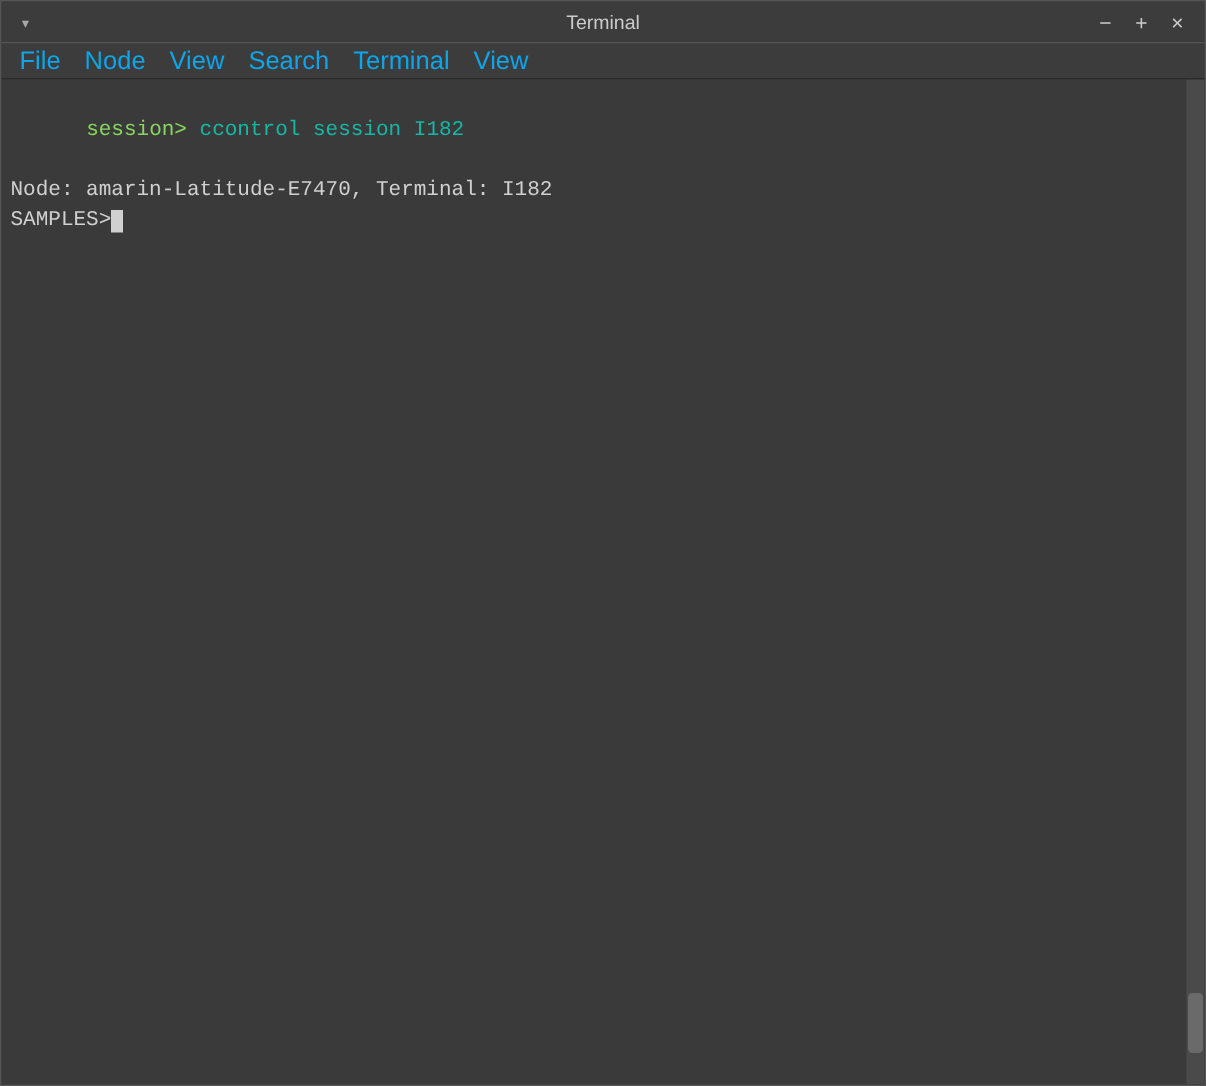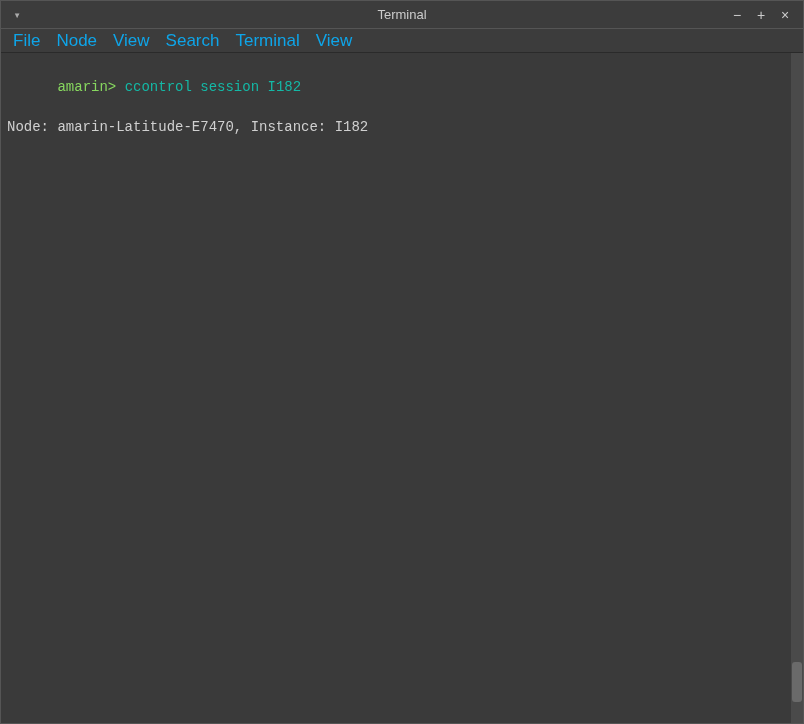--- a/index.html
+++ b/index.html
@@ -189,20 +189,23 @@
     <div class="menu-item">File</div>
     <div class="menu-item">Node</div>
     <div class="menu-item">View</div>
     <div class="menu-item">Search</div>
     <div class="menu-item">Terminal</div>
     <div class="menu-item">View</div>
   </div>
 
   <div class="terminal-area">
     <div class="terminal-line">
-      <span class="prompt-user">amarin</span><span class="prompt-user">&gt;</span><span class="prompt-command"> ccontrol session I182</span>
-    </div>
-    <div class="terminal-line output-line">Node: amarin-Latitude-E7470, Instance: I182</div>
+      <span class="prompt-user">session</span><span class="prompt-user">&gt;</span><span class="prompt-command"> ccontrol session I182</span>
+    </div>
+    <div class="terminal-line output-line">Node: amarin-Latitude-E7470, Terminal: I182</div>
+    <div class="terminal-line prompt-line">
+      <span>SAMPLES&gt;</span><span class="cursor"></span>
+    </div>
     <div class="scrollbar">
       <div class="scrollbar-thumb"></div>
     </div>
   </div>
 </div>
 
 </body></html>

